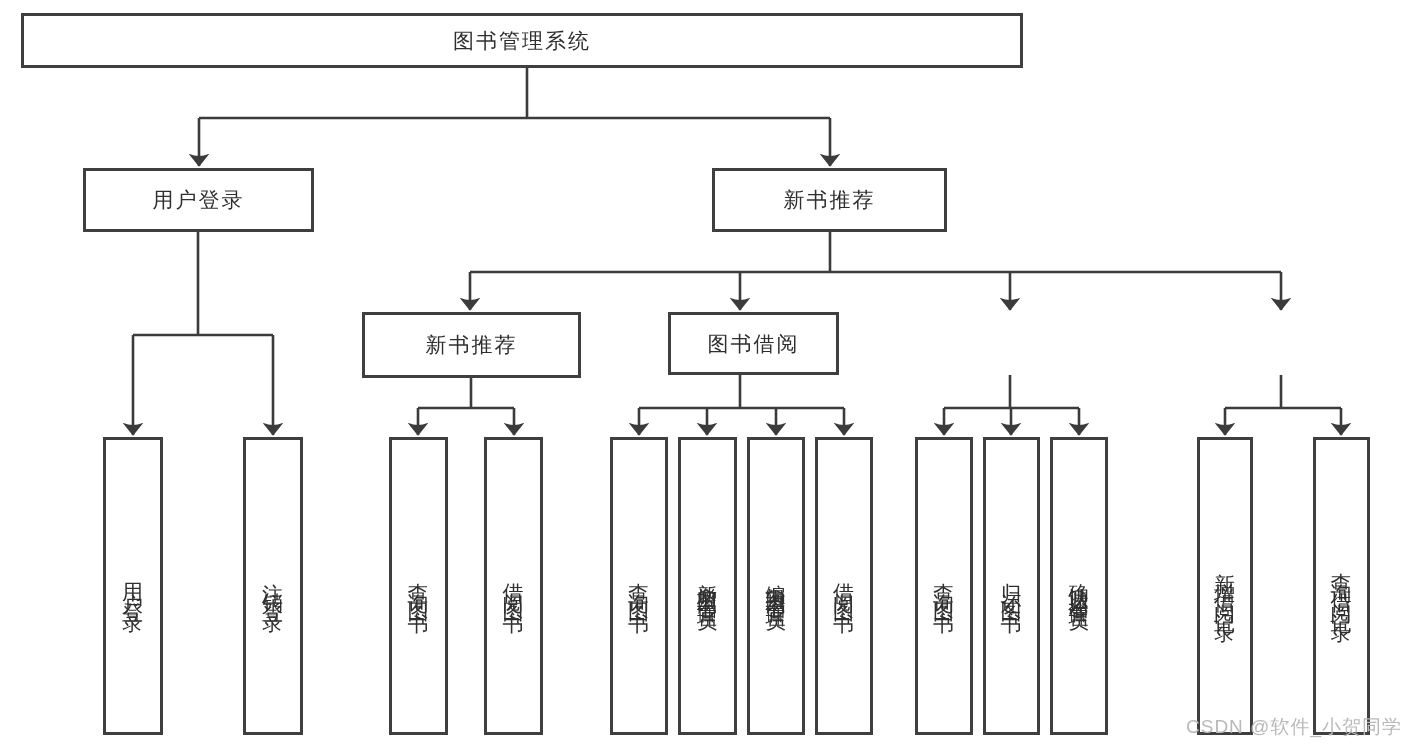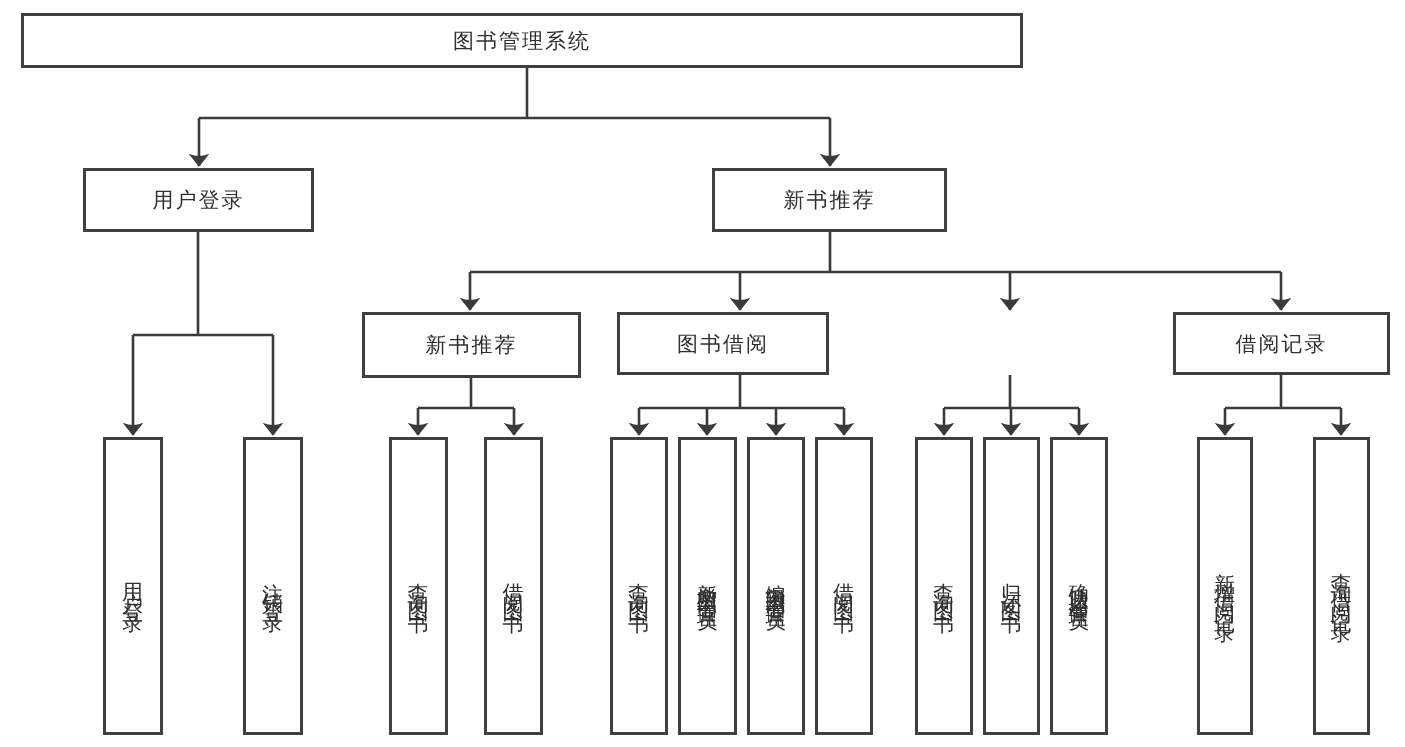--- a/index.html
+++ b/index.html
@@ -93,34 +93,34 @@
     <path d="M1225 408 V435" marker-end="url(#arw)"></path>
     <path d="M1341 408 V435" marker-end="url(#arw)"></path>
   </svg>
 
   <div class="hbox" style="left:21px;top:13px;width:1002px;height:55px">图书管理系统</div>
 
   <div class="hbox" style="left:83px;top:168px;width:231px;height:64px">用户登录</div>
   <div class="hbox" style="left:712px;top:168px;width:235px;height:64px">新书推荐</div>
 
   <div class="hbox" style="left:362px;top:312px;width:219px;height:66px">新书推荐</div>
-  <div class="hbox" style="left:617px;top:312px;width:212px;height:63px">图书借阅</div>
-  <div class="hbox" style="left:1173px;top:312px;width:217px;height:63px">借阅记录</div>
+  <div class="hbox" style="left:668px;top:312px;width:171px;height:63px">图书借阅</div>
 
   <div class="leaf" style="left:103px;width:60px">用户登录</div>
   <div class="leaf" style="left:243px;width:60px">注销登录</div>
 
   <div class="leaf" style="left:389px;width:59px">查询图书</div>
   <div class="leaf" style="left:484px;width:59px">借阅图书</div>
 
   <div class="leaf" style="left:610px;width:58px">查询图书</div>
   <div class="leaf tight" style="left:678px;width:59px">新增图书（管理员）</div>
   <div class="leaf tight" style="left:747px;width:58px">编辑图书（管理员）</div>
   <div class="leaf" style="left:815px;width:58px">借阅图书</div>
 
   <div class="leaf" style="left:915px;width:58px">查询图书</div>
   <div class="leaf" style="left:983px;width:57px">归还图书</div>
   <div class="leaf tight" style="left:1050px;width:58px">确认归还（管理员）</div>
 
   <div class="leaf" style="left:1197px;width:56px">新增借阅记录</div>
   <div class="leaf" style="left:1313px;width:57px">查询借阅记录</div>
 
+  <div class="watermark">CSDN @软件_小贺同学</div>
 </div>
 
 </body></html>

